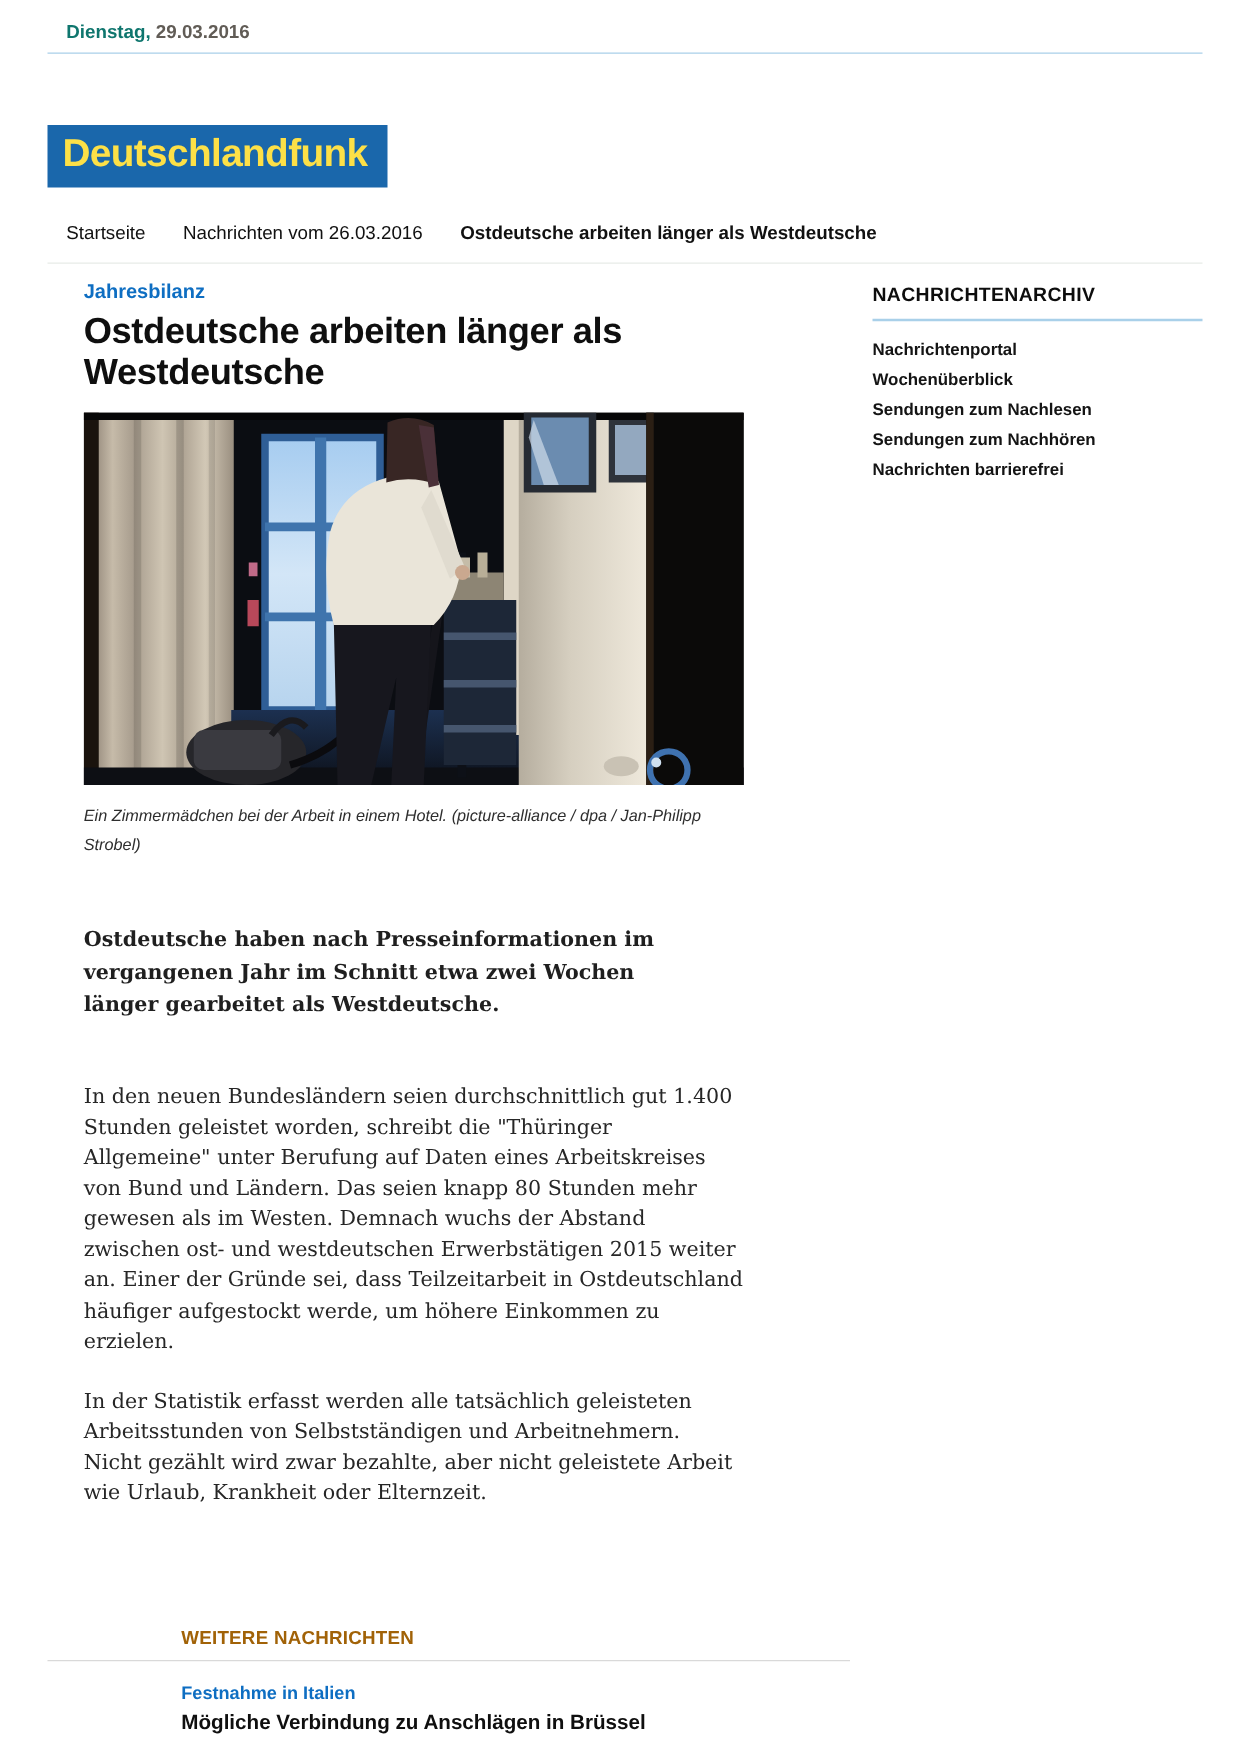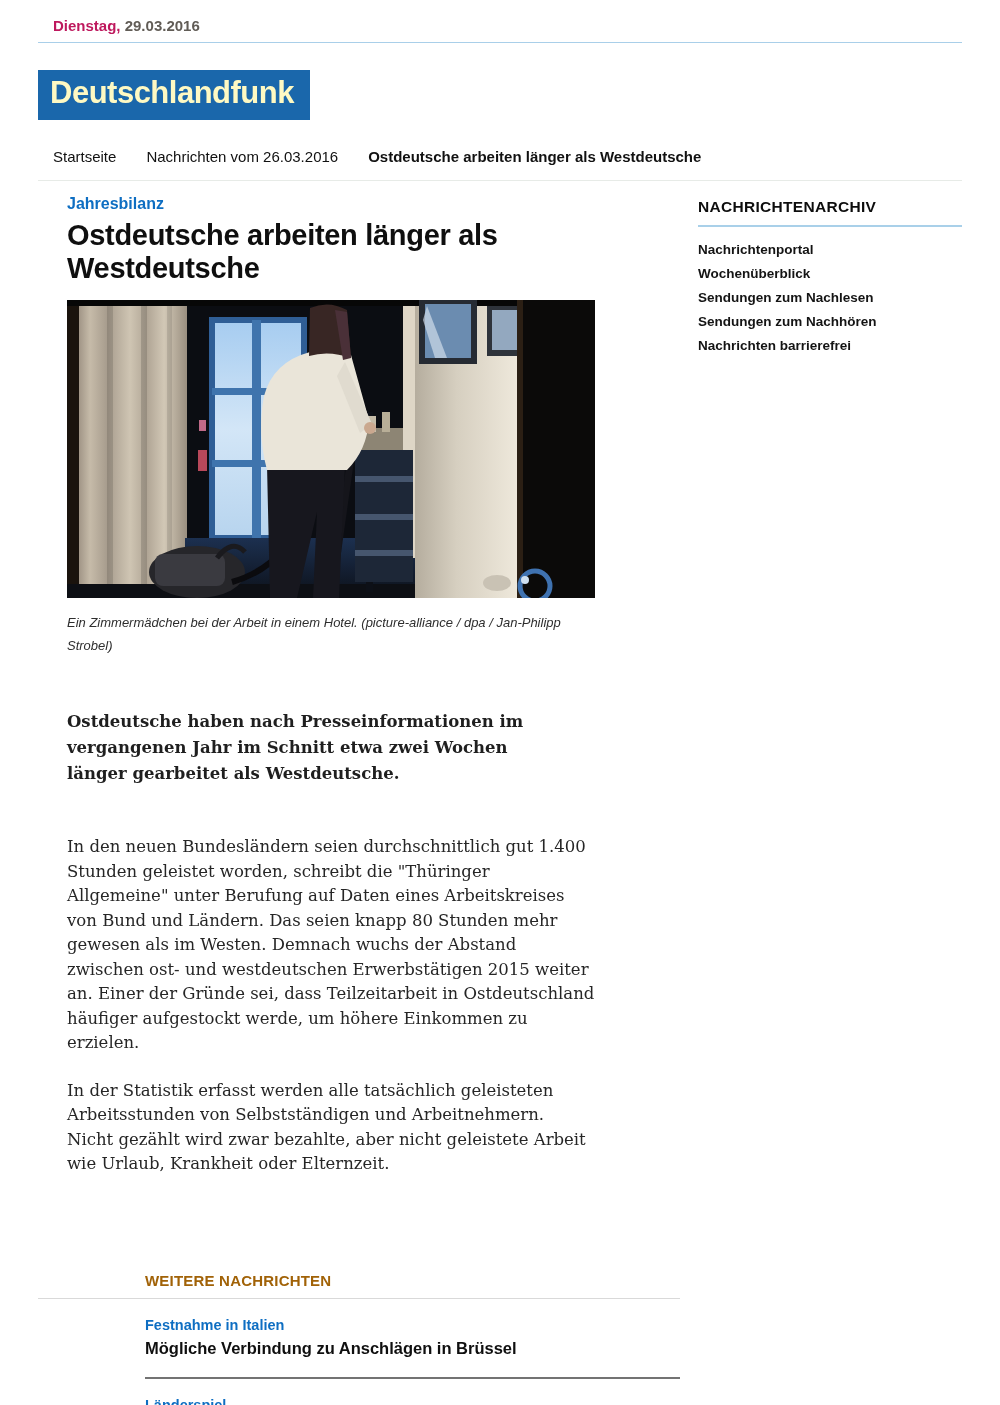--- a/index.html
+++ b/index.html
@@ -2,25 +2,25 @@
 <html><head>
 <meta charset="utf-8">
 <style>
   html,body{margin:0;padding:0;}
   body{
     width:1000px;height:1405px;overflow:hidden;background:#ffffff;
     font-family:"Liberation Sans",sans-serif;color:#111;position:relative;
   }
   
   .topbar{padding:17px 38px 0 53px;font-size:15px;}
-  .topbar .day{font-weight:bold;color:#be185d;}
+  .topbar .day{font-weight:bold;color:#0f766e;}
   .topbar .date{color:#615c56;font-weight:bold;}
   .topline{margin:8px 38px 0 38px;border-top:1px solid #a9cfe9;}
   
-  .logo{margin:27px 0 0 38px;display:inline-block;background:#1a67ab;color:#fef9c3;
+  .logo{margin:57px 0 0 38px;display:inline-block;background:#1a67ab;color:#fde047;
     font-size:31px;font-weight:bold;letter-spacing:-0.5px;padding:5px 16px 9px 12px;cursor:pointer;}
   
   .breadcrumb{margin:28px 38px 0 53px;font-size:15px;display:flex;}
   .bc-item{margin-right:30px;cursor:pointer;text-align:center;}
   .bc-item.current{font-weight:bold;}
   .bcline{margin:15px 38px 0 38px;border-top:1px solid #e7ebe7;}
   
   .main{display:flex;margin-top:14px;align-items:flex-start;}
   .article{margin-left:67px;width:528px;}
   .kicker{color:#0e6ec2;font-weight:bold;font-size:16px;}

